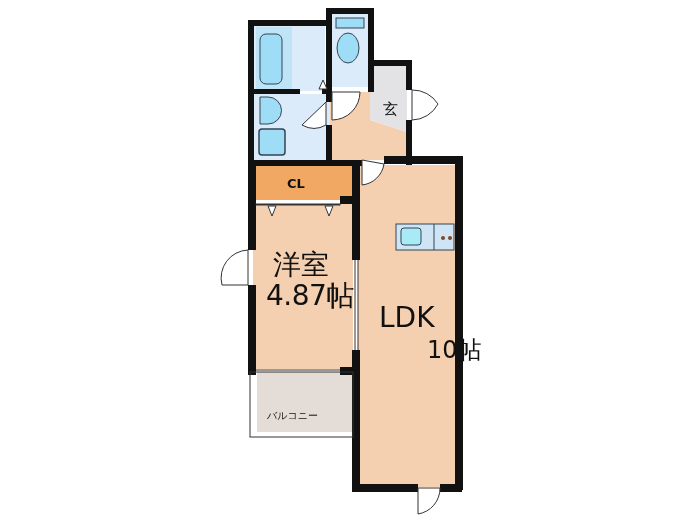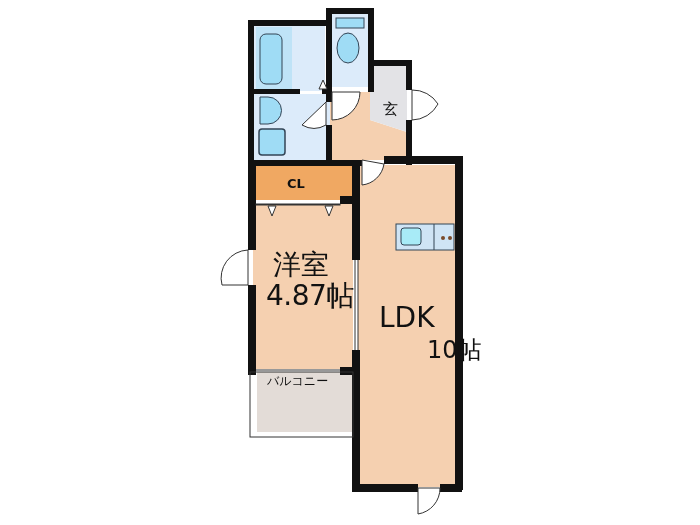--- a/index.html
+++ b/index.html
@@ -5,21 +5,21 @@
   html, body { margin: 0; padding: 0; background: #ffffff; }
   body { width: 700px; height: 525px; position: relative; overflow: hidden; font-family: "DejaVu Sans", sans-serif; }
   svg { position: absolute; left: 0; top: 0; }
   .label { position: absolute; color: #111; text-align: left; white-space: nowrap; }
   .lbl-cl { left: 287px; top: 176px; font-size: 13px; font-weight: bold; }
   .lbl-genkan { left: 383px; top: 100px; font-size: 15px; }
   .lbl-youshitsu-name { left: 273px; top: 251px; font-size: 28px; line-height: 28px; }
   .lbl-youshitsu-size { left: 266px; top: 282px; font-size: 28px; line-height: 28px; letter-spacing: -0.5px; }
   .lbl-ldk-name { left: 379px; top: 304px; font-size: 28px; line-height: 28px; }
   .lbl-ldk-size { left: 383px; top: 336px; font-size: 24px; line-height: 28px; margin-left: 44px; }
-  .lbl-balcony { left: 267px; top: 373px; font-size: 12px; }
+  .lbl-balcony { left: 267px; top: 409px; font-size: 10px; }
 </style>
 </head>
 <body>
 
 <svg width="700" height="525" viewBox="0 0 700 525">
 
   <rect x="253" y="24" width="72" height="67" fill="#dcebfa"></rect>
   <rect x="256" y="27" width="36" height="62" fill="#bfe3f7"></rect>
   <rect x="330" y="12" width="40" height="75" fill="#dcebfa"></rect>
   <rect x="253" y="94" width="77" height="66" fill="#dcebfa"></rect>

